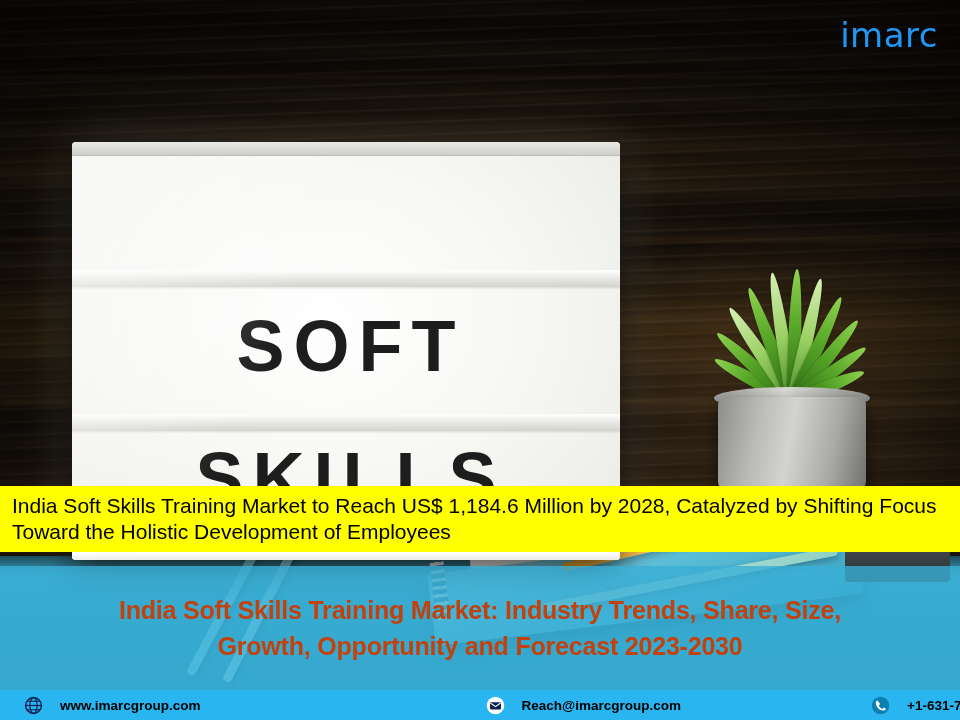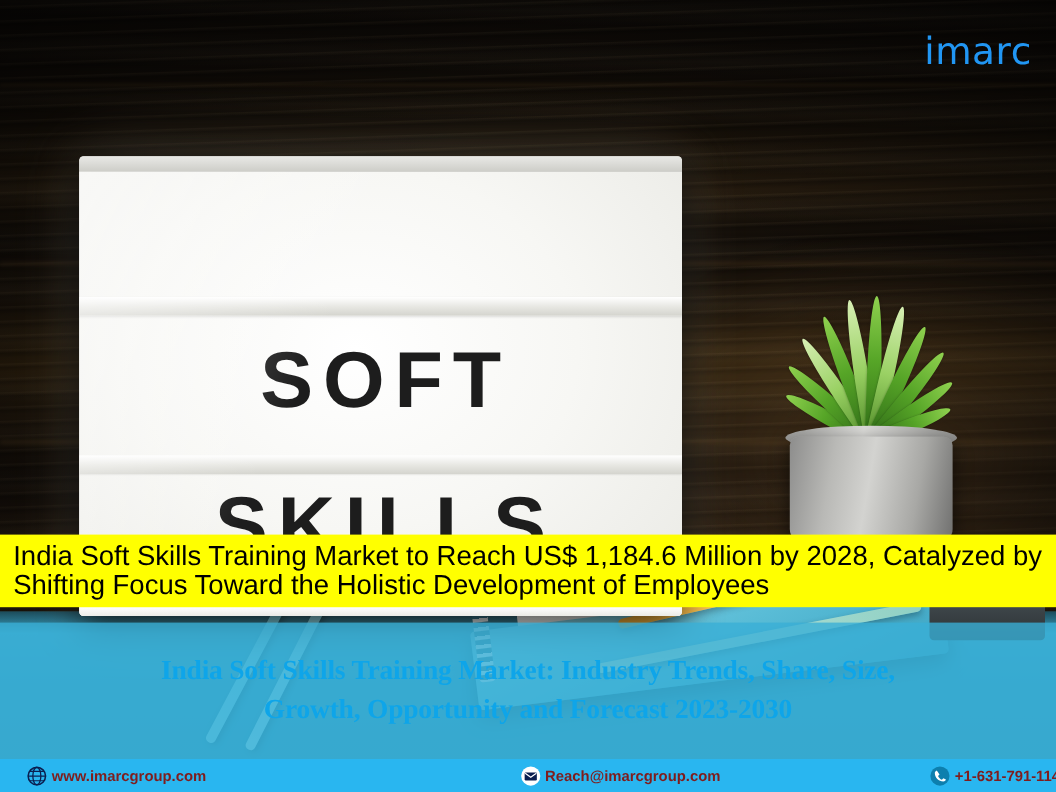--- a/index.html
+++ b/index.html
@@ -236,77 +236,77 @@
     left:0; top:486px;
     width:100%; height:66px;
     background:#ffff00;
     display:flex;
     align-items:center;
     padding:0 12px;
   }
   .yellow-band p {
     color:#000;
     font-family:"Liberation Sans", sans-serif;
-    font-size:25px;
+    font-size:21px;
     line-height:26px;
     font-weight:400;
   }
 
   
   .blue-band {
     position:absolute;
     left:0; top:566px;
     width:100%; height:124px;
     background:rgba(58,175,214,.80);
     display:flex;
     flex-direction:column;
     align-items:center;
     justify-content:center;
     gap:6px;
   }
   .blue-band .title-line {
-    color:#0ea5e9;
-    font-family:Liberation Serif, serif;
+    color:#c2410c;
+    font-family:Liberation Sans, sans-serif;
     font-weight:700;
     font-size:25px;
     line-height:30px;
     letter-spacing:-0.2px;
     text-align:center;
     white-space:nowrap;
   }
 
   
   .footer {
     position:absolute;
     left:0; top:690px;
     width:100%; height:30px;
     background:#29b6f0;
     display:flex;
     align-items:center;
   }
   .footer-item {
     display:flex;
     align-items:center;
-    gap:4px;
-    color:#7f1d1d;
+    gap:17px;
+    color:#000000;
     font-family:"Liberation Sans", sans-serif;
     font-size:13.5px;
     font-weight:700;
     white-space:nowrap;
   }
   .footer-item.web   { margin-left:24px; }
   .footer-item.email { margin-left:285px; }
   .footer-item.phone { margin-left:190px; }
 
   .ico { width:19px; height:19px; flex:0 0 19px; display:block; }
 
   
   .logo {
     position:absolute;
-    right:22px; top:30px;
+    right:22px; top:18px;
     display:flex;
     align-items:flex-end;
     line-height:1;
   }
   .logo-text {
     color:#2196f3;
     font-family:"DejaVu Sans", sans-serif;
     font-size:34px;
     font-weight:400;
     letter-spacing:0.5px;

